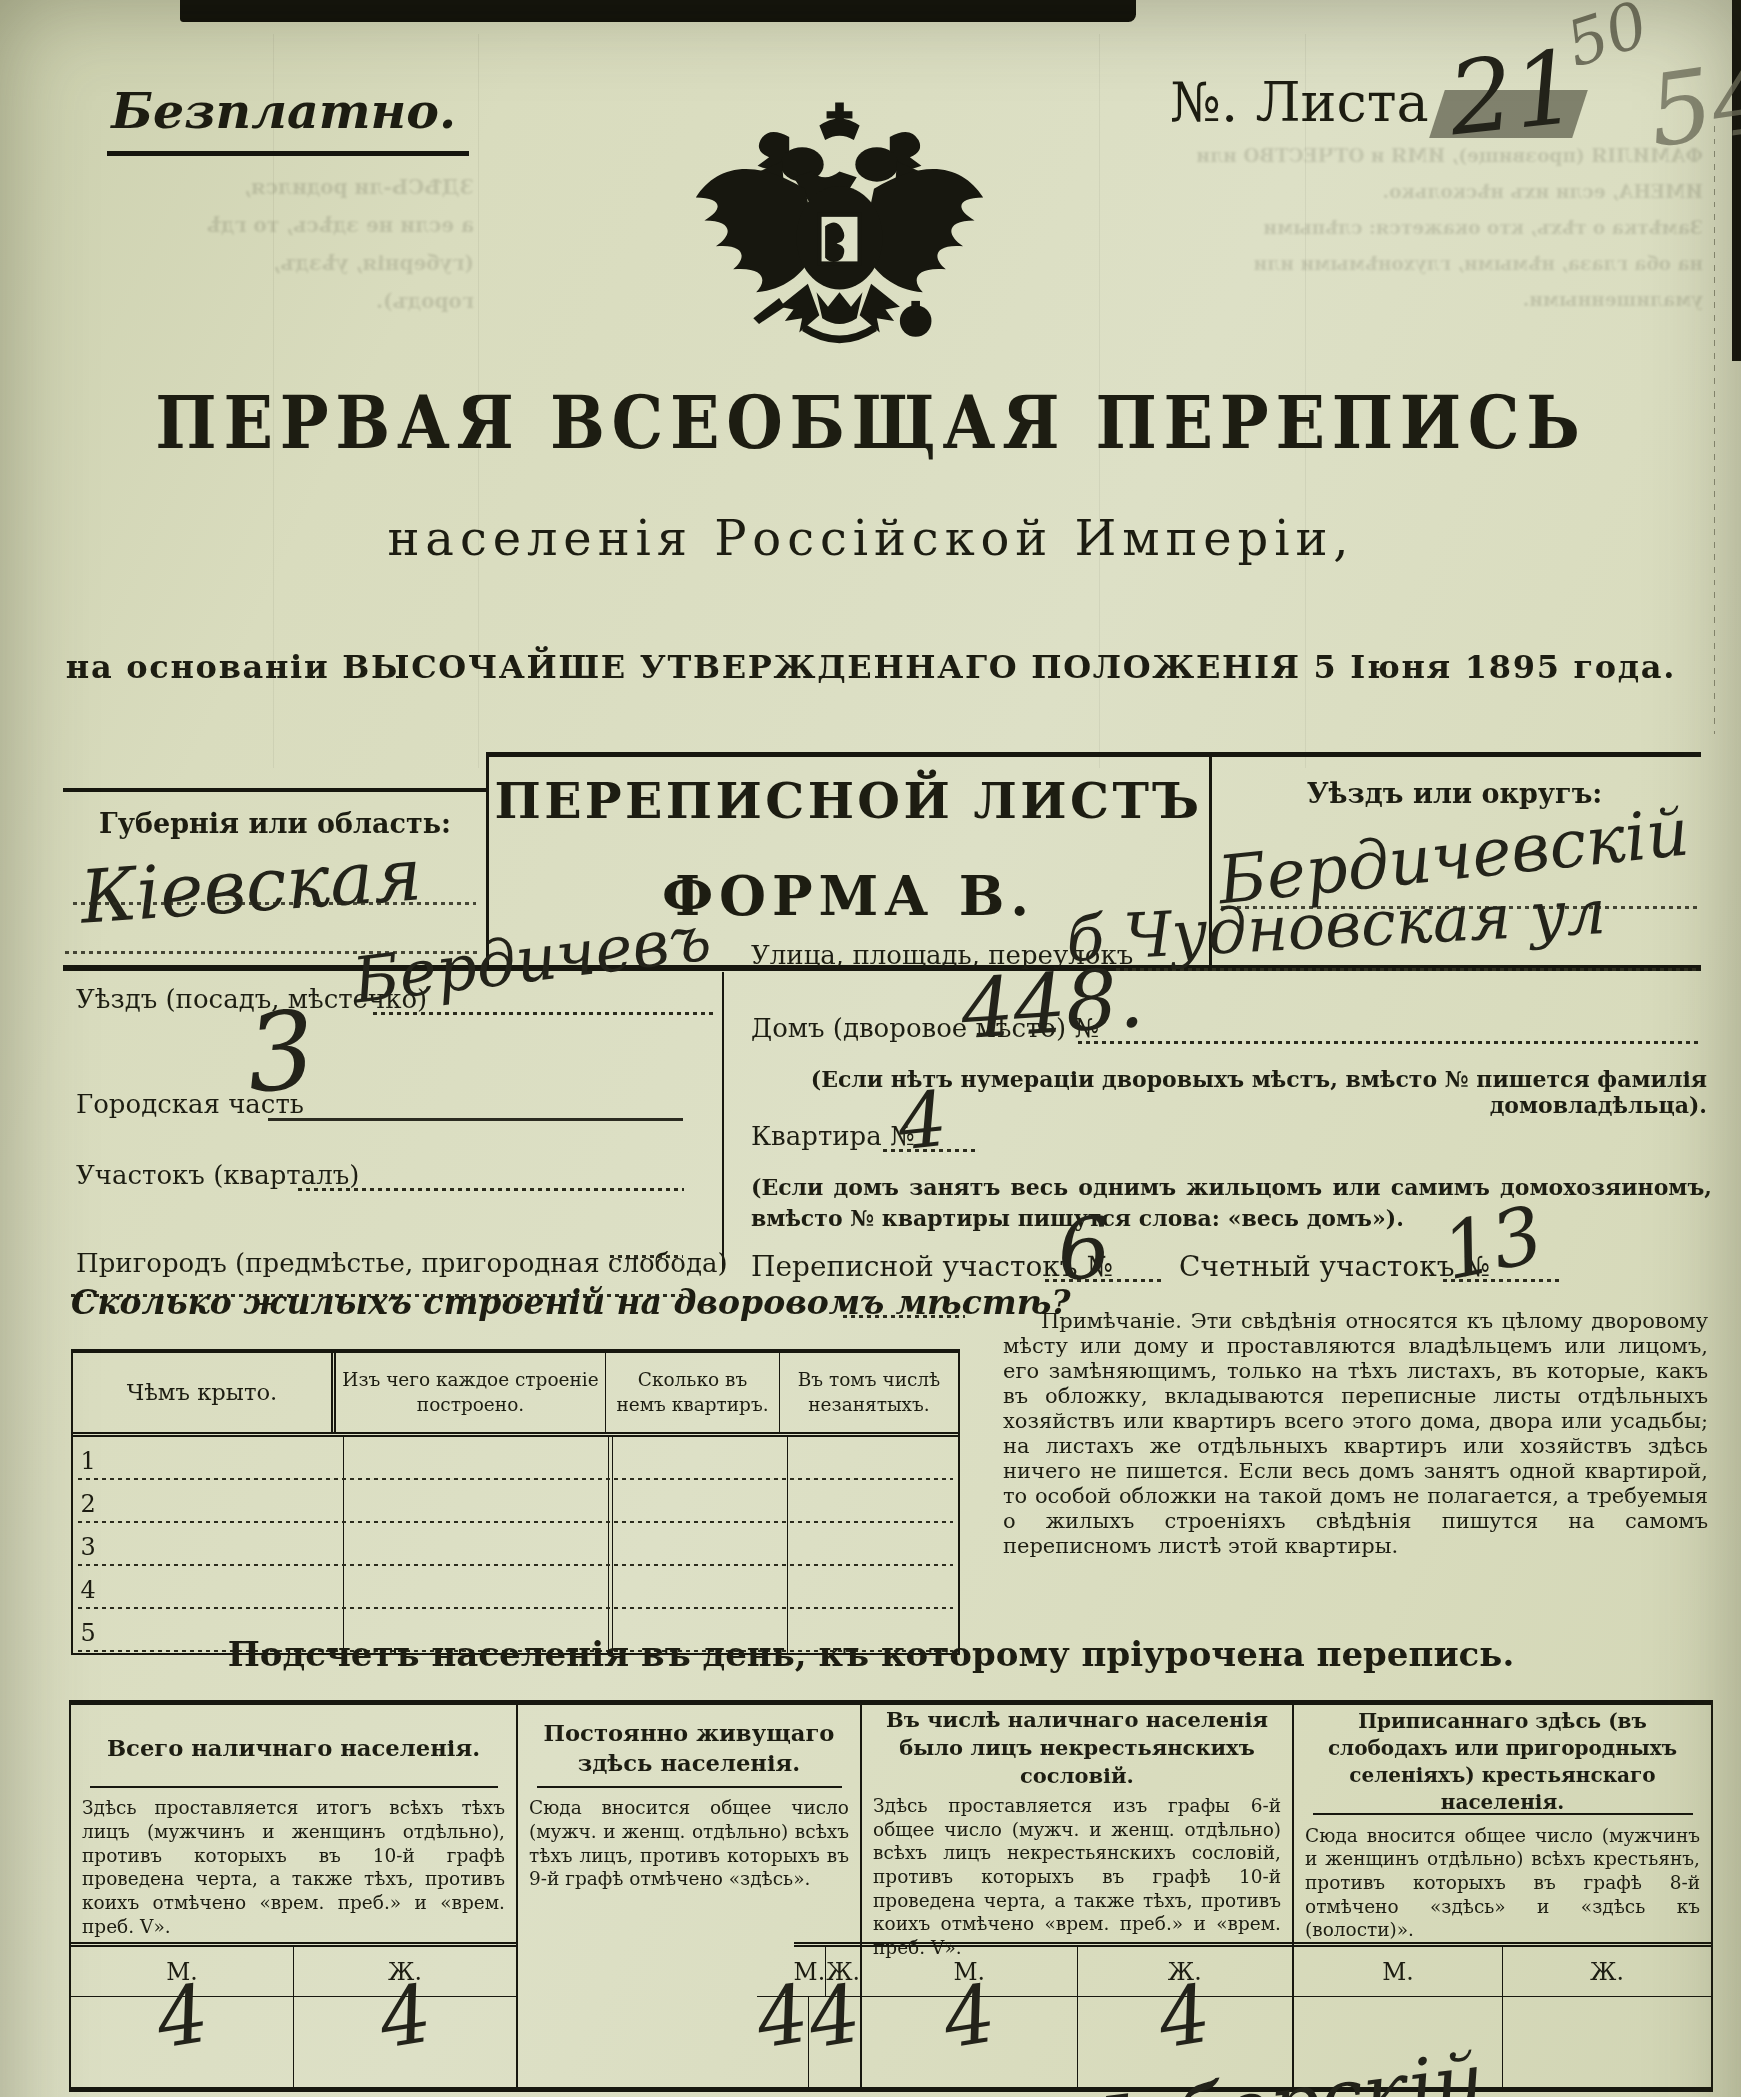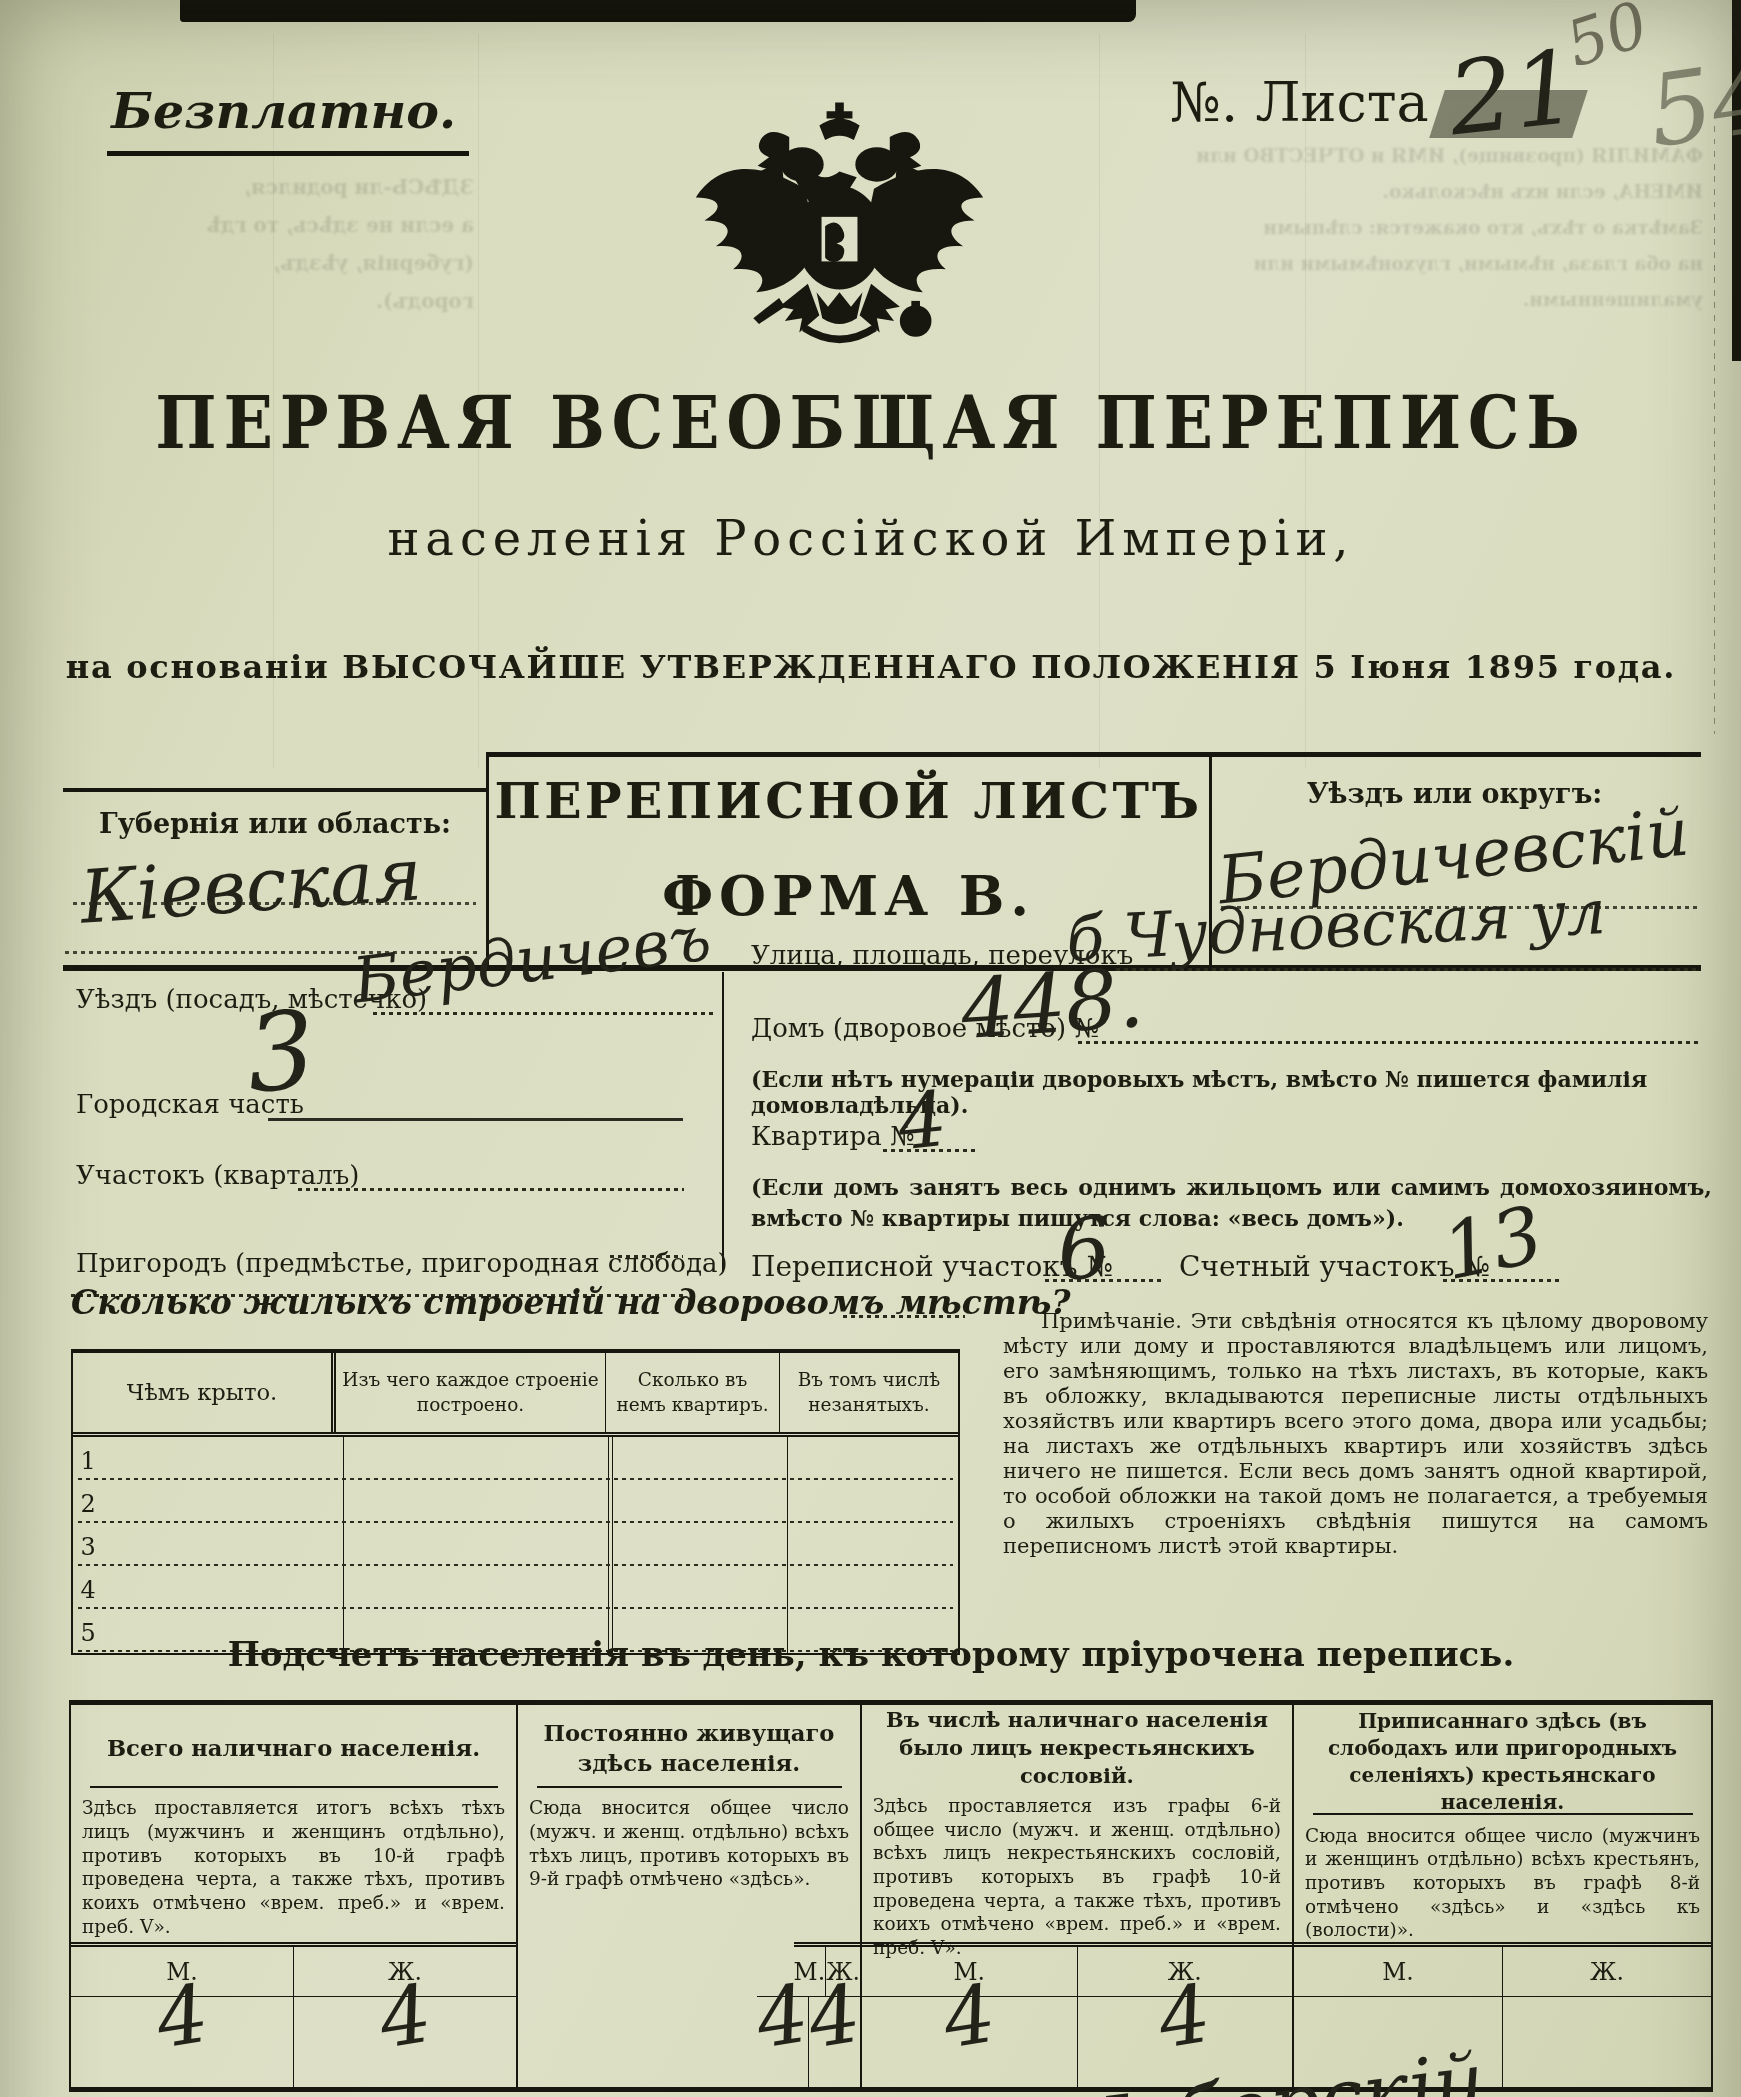--- a/index.html
+++ b/index.html
@@ -1,20 +1,20 @@
 <!DOCTYPE html>
 <html style="font-size:6.7px"><head>
 <meta charset="utf-8">
 <style>
   html,body{margin:0;padding:0;background:#8a8a74;}
   #page{position:relative;width:1742px;height:2813px;overflow:hidden;
         background:linear-gradient(115deg,#ccd0ae 0%,#d9dcbe 18%,#dde0c6 45%,#d8dbbc 70%,#cdd1af 100%);
         font-family:"DejaVu Serif",serif;color:#1d1d12;}
   .abs{position:absolute;}
-  .lbl{font-family:"DejaVu Serif",serif;color:#1d1d12;}
+  .lbl{font-family:"DejaVu Serif",serif;color:#1d1d12;text-align:right;}
   .rule{background:#17170f;}
   .dots{height:2.5px;background:repeating-linear-gradient(90deg,#2b2b1d 0 3.8px,transparent 3.8px 8px);}
   .hand{font-family:"DejaVu Serif",serif;font-style:italic;color:#23231a;white-space:nowrap;}
   .pencil{font-family:"DejaVu Serif",serif;font-style:italic;color:#72725f;white-space:nowrap;}
   .just{text-align:justify;}
   .ghost{opacity:.15;filter:blur(0.8px);transform:scaleX(-1);color:#2e2e1e;font-weight:bold;}
   .ghost div{white-space:nowrap;}
   .vignette{left:0;top:0;right:0;bottom:0;box-shadow:inset 0 0 92px rgba(52,52,30,.38);pointer-events:none;}
   .foldline{width:1.3px;background:rgba(60,60,36,.07);}
   

